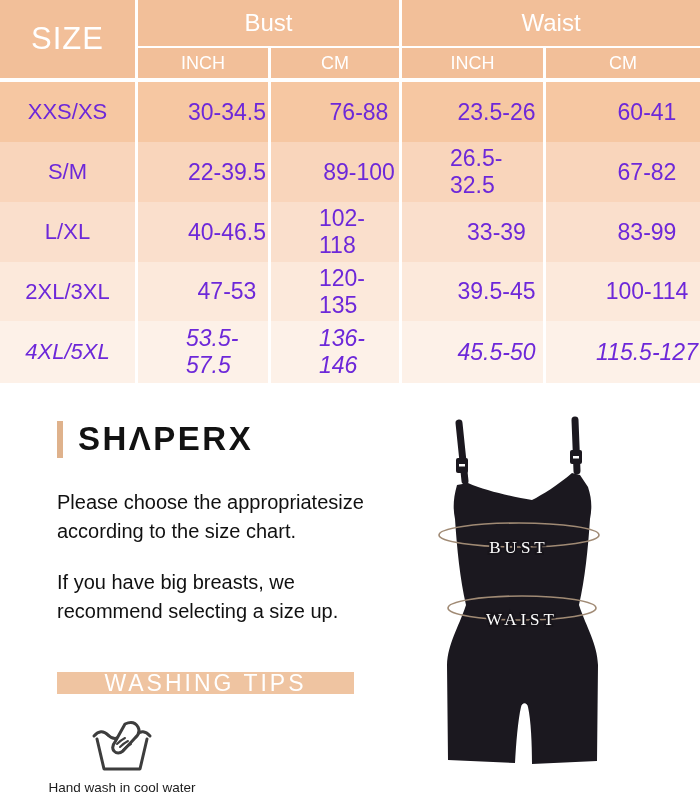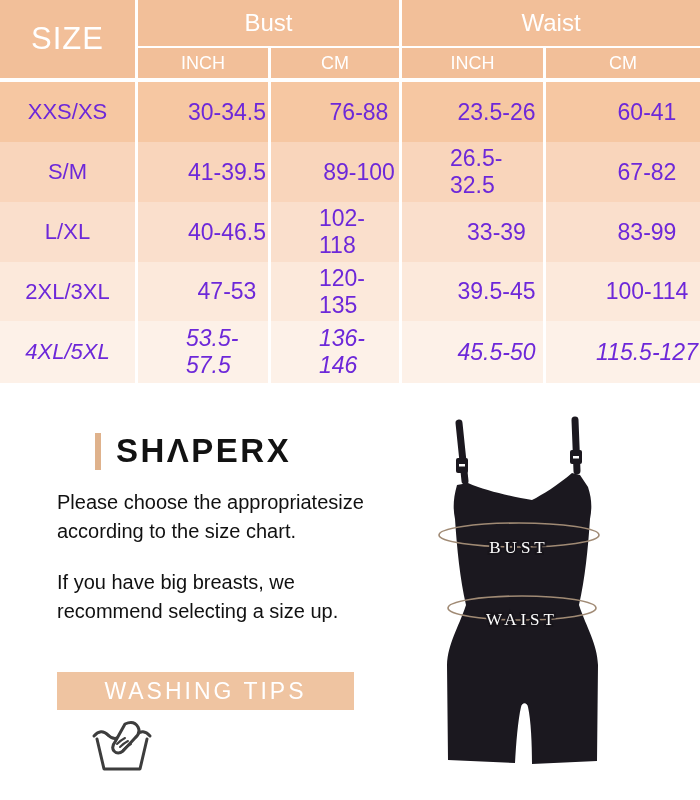--- a/index.html
+++ b/index.html
@@ -30,28 +30,28 @@
   .dcell.v { font-size:23px;padding-left:48px; }
   .dcell:not(.last) { border-right:3px solid #fff; }
   .r0 .dcell { background:#f6c7a2; }
   .r1 .dcell { background:#f9d5bb; }
   .r2 .dcell { background:#fadfcc; }
   .r3 .dcell { background:#fce9db; }
   .r4 .dcell { background:#fdf1e8;font-style:italic; }
   .trow { display:contents; }
 
   
-  .brand { position:absolute; left:57px; top:432px; display:flex; align-items:flex-end;margin-left:38px; }
+  .brand { position:absolute; left:57px; top:420px; display:flex; align-items:flex-end; }
   .brand-bar { width:6px; height:37px; background:#dfb28c; margin-right:15px; }
   .brand-name { font-size:33px; font-weight:700; letter-spacing:2.5px; color:#121212; }
   .para { position:absolute; left:57px; width:320px; font-size:20px; line-height:1.45;
           color:#111111; }
   .para1 { top:488px; }
   .para2 { top:568px; }
-  .wash-banner { position:absolute; left:57px; top:672px; width:297px; height:38px;
+  .wash-banner { position:absolute; left:57px; top:672px; width:297px; height:22px;
                  background:#efc4a1; color:#ffffff; font-size:23px; letter-spacing:3px;
                  display:flex; align-items:center; justify-content:center; }
   .care-item { position:absolute; text-align:center; }
   .care-item.one { left:40px; top:720px; width:164px; }
   .care-item.two { left:196px; top:720px; width:152px; }
   .care-item svg { display:block; margin:0 auto; }
   .care-label { margin-top:6px; font-size:13.5px; color:#1c1c1c; white-space:nowrap; }
 
   
   .figure-wrap { position:absolute; left:420px; top:415px; width:240px; height:365px; }
@@ -74,21 +74,21 @@
 
     <div class="trow r0">
       <div class="cell dcell">XXS/XS</div>
       <div class="cell dcell v">30-34.5</div>
       <div class="cell dcell v">76-88</div>
       <div class="cell dcell v">23.5-26</div>
       <div class="cell dcell v last">60-41</div>
     </div>
     <div class="trow r1">
       <div class="cell dcell">S/M</div>
-      <div class="cell dcell v">41-39.5</div>
+      <div class="cell dcell v">22-39.5</div>
       <div class="cell dcell v">89-100</div>
       <div class="cell dcell v">26.5-32.5</div>
       <div class="cell dcell v last">67-82</div>
     </div>
     <div class="trow r2">
       <div class="cell dcell">L/XL</div>
       <div class="cell dcell v">40-46.5</div>
       <div class="cell dcell v">102-118</div>
       <div class="cell dcell v">33-39</div>
       <div class="cell dcell v last">83-99</div>
@@ -131,20 +131,21 @@
       </g>
       <g fill="#ffffff" stroke="#3d3d3d" stroke-width="3" stroke-linejoin="round">
         <path d="M34 4 q9 -4 13 3 q3 6 -3 11 L32 31 q-5 4 -9 0 q-3 -4 1 -9 z"></path>
       </g>
       <g fill="none" stroke="#3d3d3d" stroke-width="2" stroke-linecap="round">
         <path d="M26 24 q4 -4 8 -6"></path>
         <path d="M29 27 q4 -4 8 -6"></path>
         <path d="M32 30 q4 -4 8 -6"></path>
       </g>
     </svg>
+    <div class="care-label">Hand wash in cool water</div>
   </div>
 
 
   <div class="figure-wrap">
     <svg width="240" height="365" viewBox="0 0 240 365">
 
       <g stroke="#1b181f" stroke-width="7" stroke-linecap="round">
         <path d="M39 8 L45 66" fill="none"></path>
         <path d="M155 5 L157 56" fill="none"></path>
       </g>

